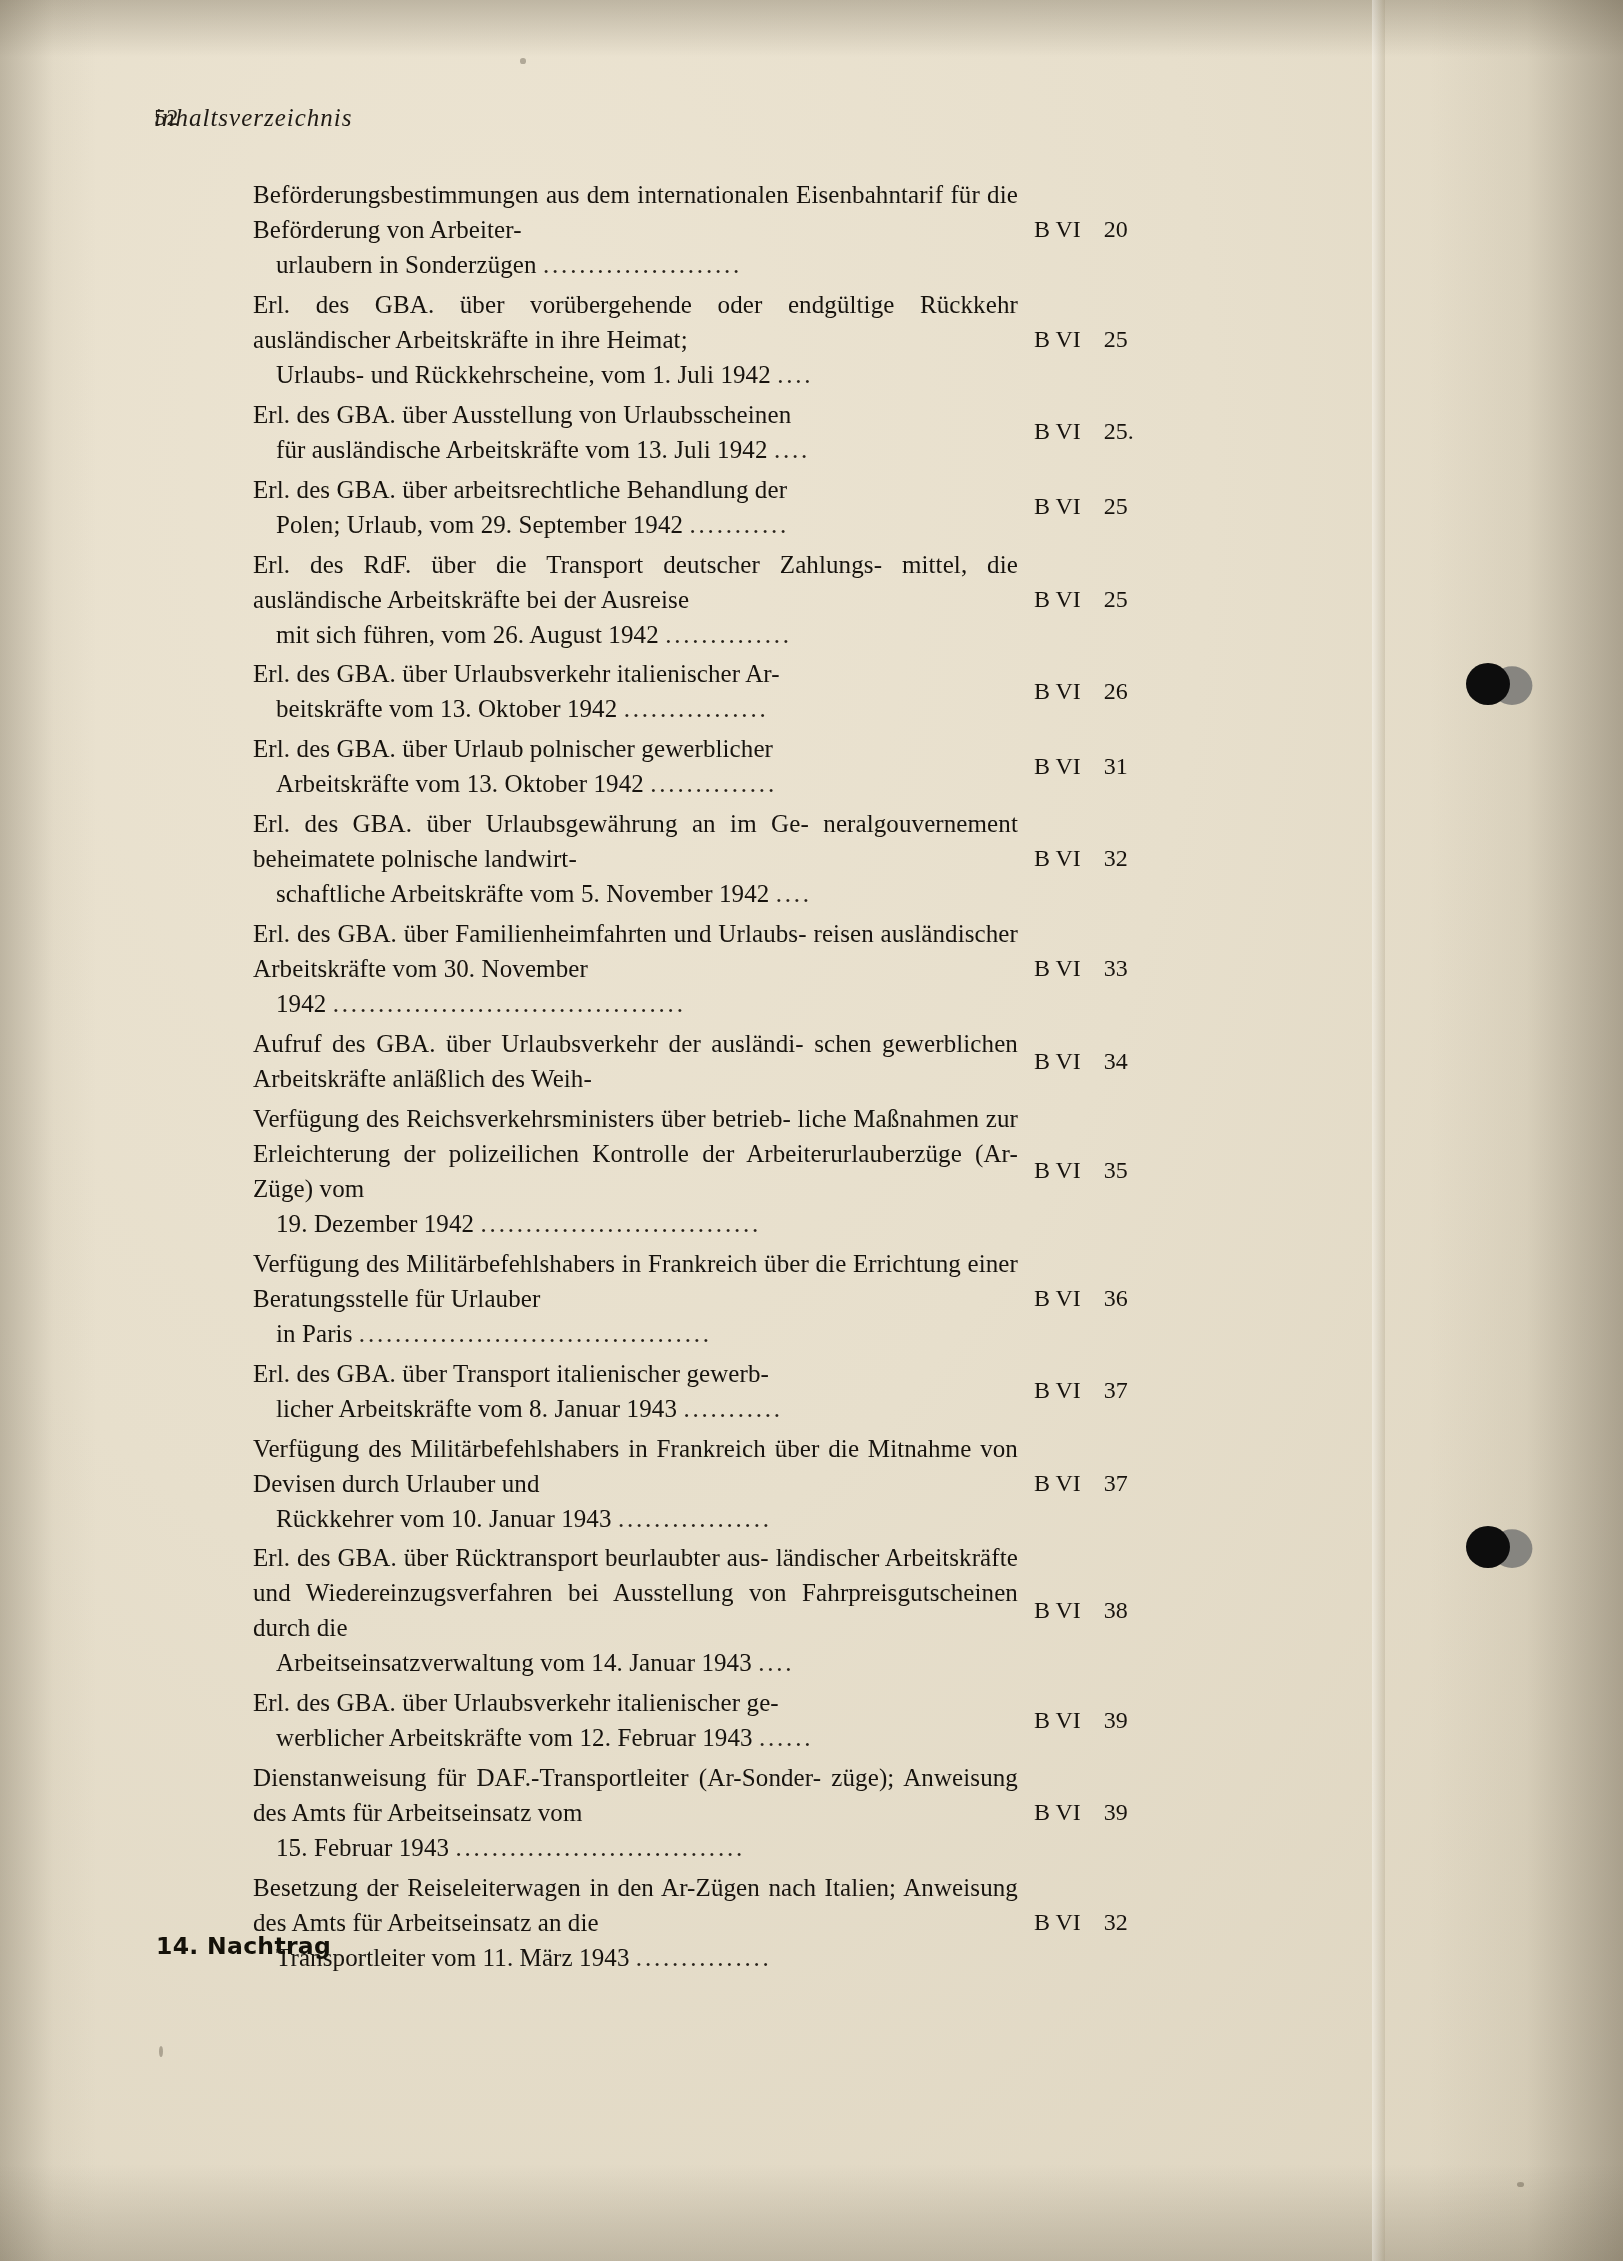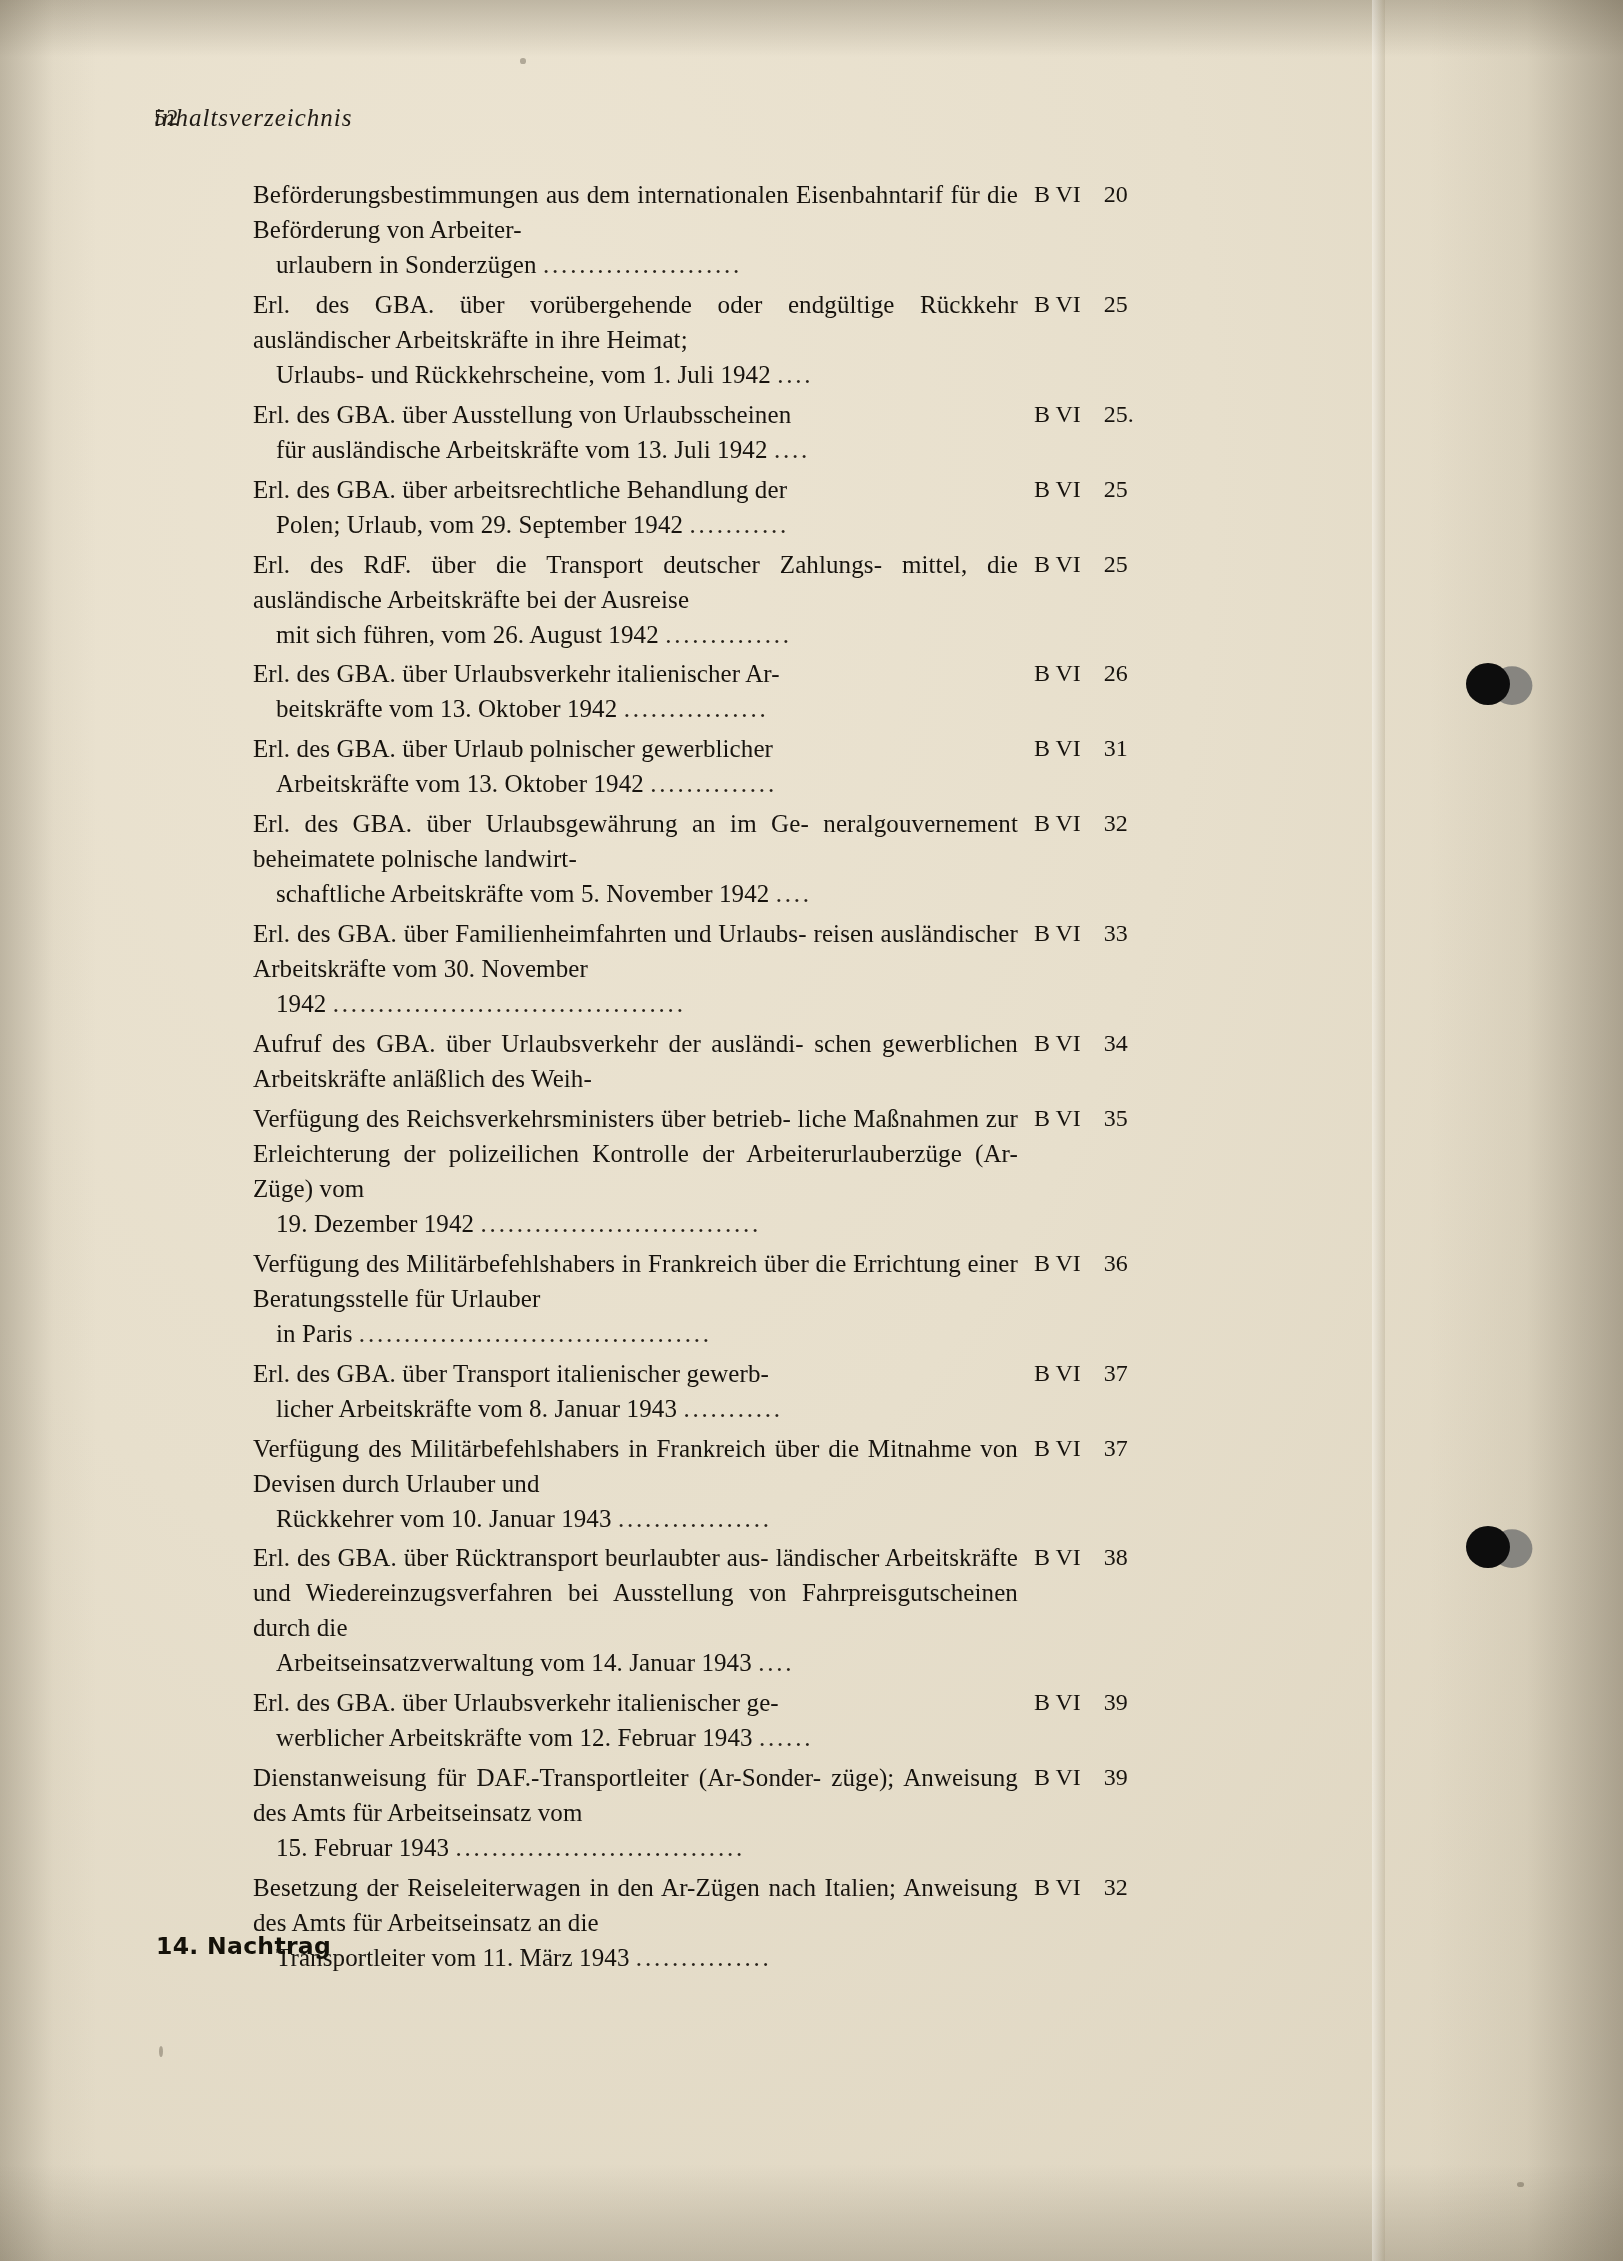--- a/index.html
+++ b/index.html
@@ -86,21 +86,21 @@
 
   
   .toc {
     position: absolute;
     top: 177px;
     left: 253px;
     width: 966px;
   }
   .entry {
     display: flex;
-    align-items: flex-start;
+    align-items: center;
     margin-bottom: 4.9px;
   }
   .entry-text {
     width: 773px;
     font-size: 25px;
     line-height: 35px;
     color: #17130e;
     text-align: justify;
     text-justify: inter-word;
     letter-spacing: 0.1px;

